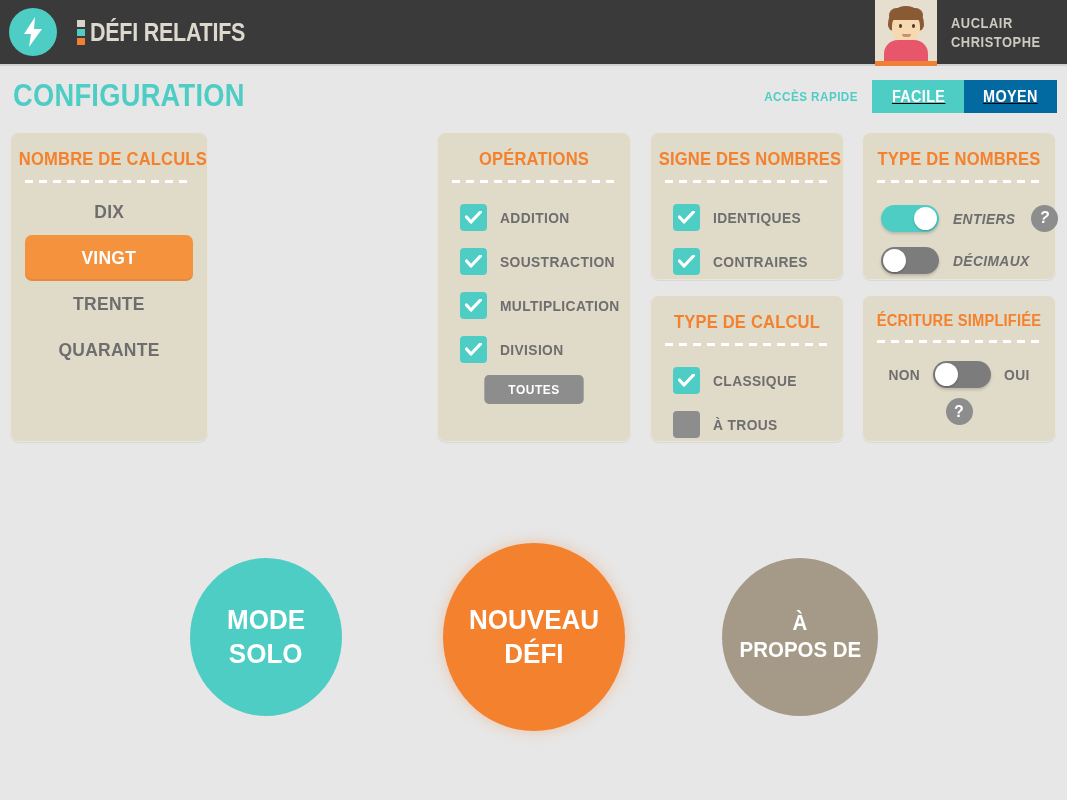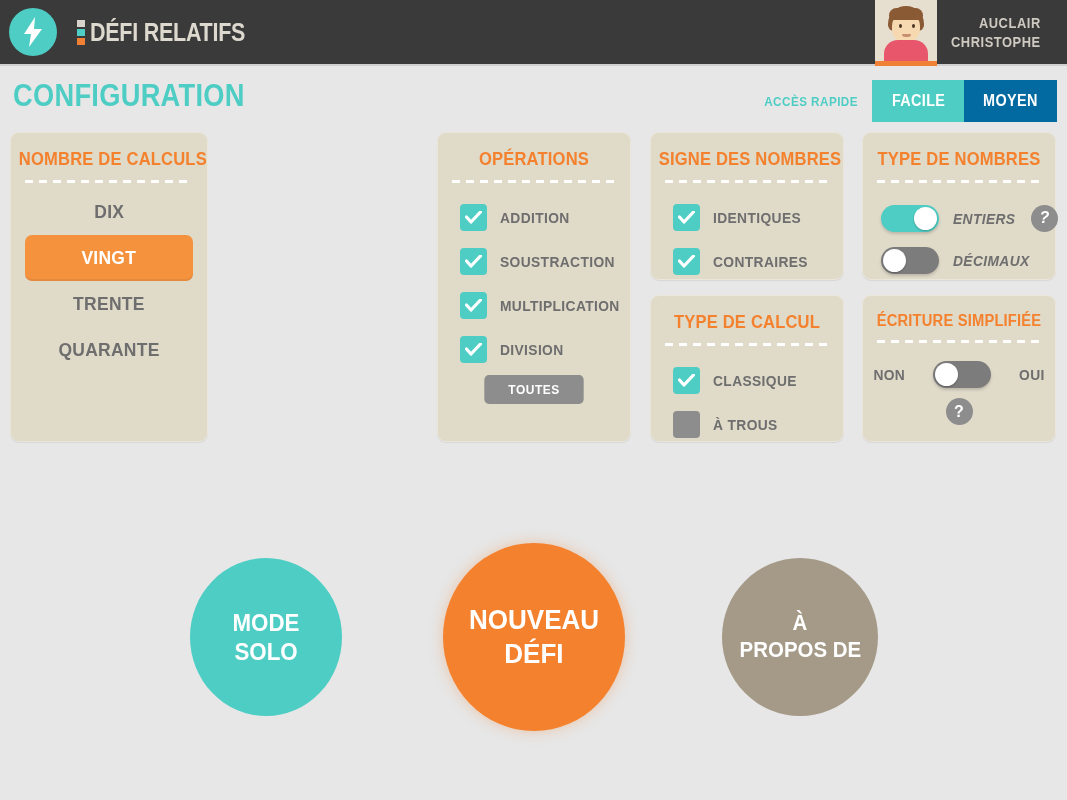--- a/index.html
+++ b/index.html
@@ -73,21 +73,20 @@
     white-space: nowrap;
   }
 
   .user-block {
     position: absolute;
     right: 0;
     top: 0;
     height: 66px;
     display: flex;
     align-items: center;
-    text-align: right;
   }
 
   .avatar {
     width: 62px;
     height: 66px;
     background: #e6dfd0;
     position: relative;
     overflow: hidden;
     flex: 0 0 auto;
   }
@@ -191,21 +190,22 @@
     color: #4ecdc4;
     font-size: 13px;
     font-weight: bold;
     letter-spacing: 0.5px;
     margin-right: 9px;
     transform: scaleX(0.9);
     white-space: nowrap;
   }
   .qa-seg {
     display: flex;
-    height: 42px;
+    height: 33px;
+    text-decoration: underline;
   }
   .qa-btn {
     display: flex;
     align-items: center;
     justify-content: center;
     color: #ffffff;
     font-size: 16px;
     font-weight: bold;
     letter-spacing: 0.4px;
     padding: 0 16px;
@@ -371,21 +371,21 @@
     cursor: pointer;
     flex: 0 0 auto;
   }
 
   
   .es-row {
     display: flex;
     align-items: center;
     justify-content: center;
     margin-top: 18px;
-    gap: 27px;
+    gap: 12px;
   }
   .es-side {
     color: #6e6e6e;
     font-size: 15px;
     font-weight: bold;
     letter-spacing: 0.4px;
     transform: scaleX(0.92);
   }
   .es-help-row {
     display: flex;
@@ -404,21 +404,21 @@
     cursor: pointer;
     text-align: center;
     line-height: 1.22;
   }
   .circle-btn span { transform: scaleX(0.93); display: block; white-space: nowrap; }
 
   .btn-solo {
     left: 190px; top: 558px;
     width: 152px; height: 158px;
     background: #4ecdc4;
-    font-size: 24px;
+    font-size: 28px;
   }
   .btn-new {
     left: 443px; top: 543px;
     width: 182px; height: 188px;
     background: #f4812d;
     font-size: 28px;
     box-shadow: 0 0 14px rgba(244,129,45,0.35);
   }
   .btn-about {
     left: 722px; top: 558px;

